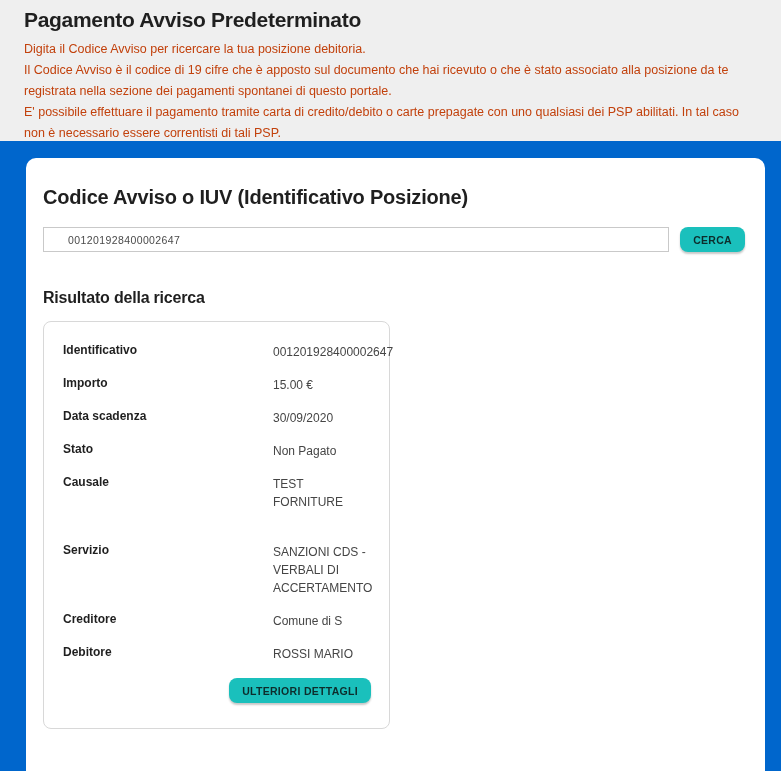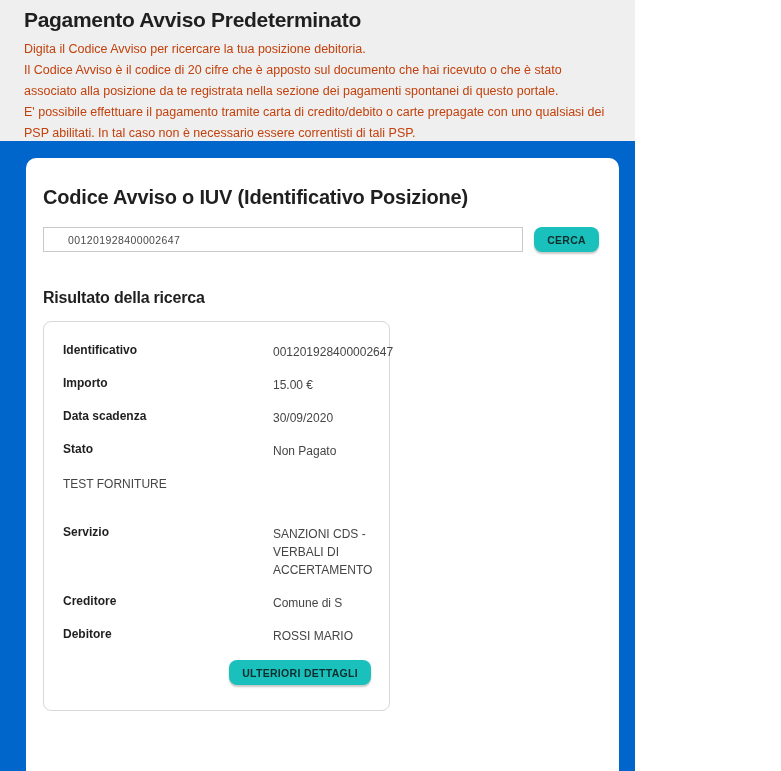--- a/index.html
+++ b/index.html
@@ -2,21 +2,21 @@
 <html><head>
 <meta charset="utf-8">
 <style>
   * { margin: 0; padding: 0; box-sizing: border-box; }
   html, body {
     width: 781px; height: 771px;
     font-family: "Liberation Sans", sans-serif;
     background: #ffffff;
     overflow: hidden;
   }
-  .page { width: 635px; height: 771px; display: flex; flex-direction: column; }
+  .page { width: 781px; height: 771px; display: flex; flex-direction: column; }
 
   
   .header {
     background: #efefef;
     height: 141px;
     padding: 8px 24px 0 24px;
     flex: 0 0 auto;
   }
   .page-title {
     font-size: 21px;
@@ -121,21 +121,21 @@
 </style>
 </head>
 <body>
 
 <div class="page">
 
   <div class="header">
     <div class="page-title">Pagamento Avviso Predeterminato</div>
     <div class="page-desc">
       <p>Digita il Codice Avviso per ricercare la tua posizione debitoria.</p>
-      <p>Il Codice Avviso è il codice di 20 cifre che è apposto sul documento che hai ricevuto o che è stato associato alla posizione da te registrata nella sezione dei pagamenti spontanei di questo portale.</p>
+      <p>Il Codice Avviso è il codice di 19 cifre che è apposto sul documento che hai ricevuto o che è stato associato alla posizione da te registrata nella sezione dei pagamenti spontanei di questo portale.</p>
       <p>E' possibile effettuare il pagamento tramite carta di credito/debito o carte prepagate con uno qualsiasi dei PSP abilitati. In tal caso non è necessario essere correntisti di tali PSP.</p>
     </div>
   </div>
 
   <div class="blue-panel">
     <div class="card">
 
       <div class="search-label">Codice Avviso o IUV (Identificativo Posizione)</div>
 
       <div class="search-row">
@@ -161,20 +161,21 @@
           <div class="field-label">Data scadenza</div>
           <div class="field-value">30/09/2020</div>
         </div>
 
         <div class="field-row">
           <div class="field-label">Stato</div>
           <div class="field-value">Non Pagato</div>
         </div>
 
         <div class="field-row">
+          <div class="field-label">Causale</div>
           <div class="field-value">TEST FORNITURE</div>
         </div>
 
         <div class="field-row spaced-row">
           <div class="field-label">Servizio</div>
           <div class="field-value">SANZIONI CDS - VERBALI DI ACCERTAMENTO</div>
         </div>
 
         <div class="field-row">
           <div class="field-label">Creditore</div>

